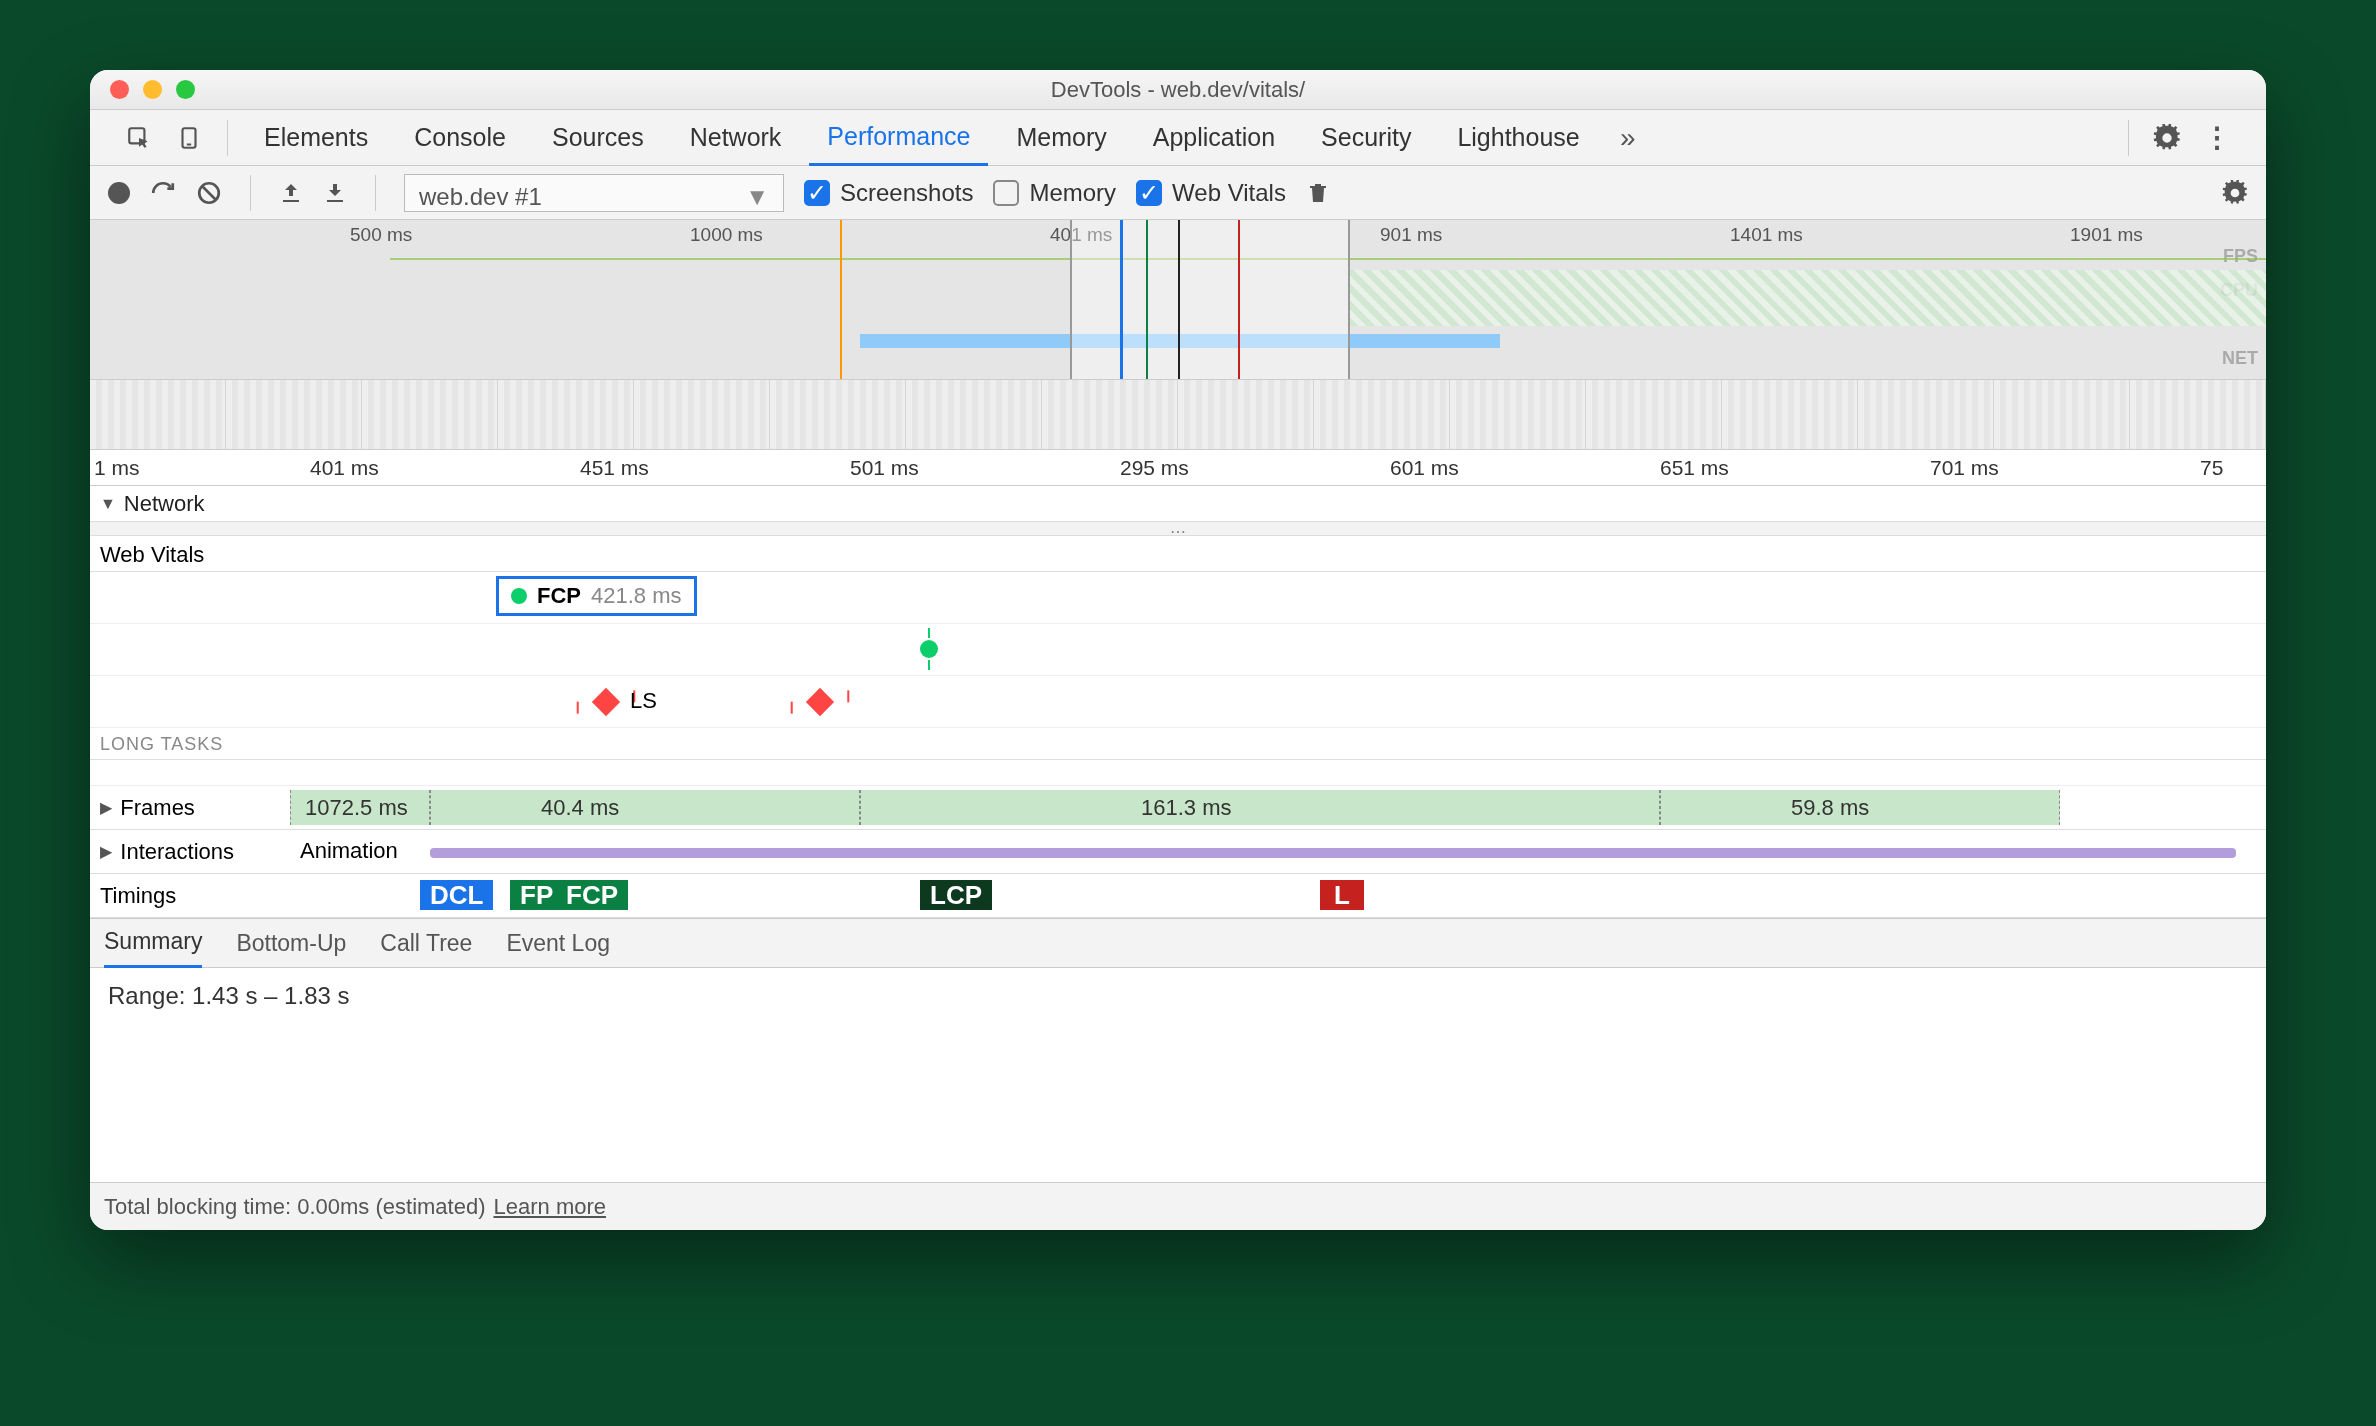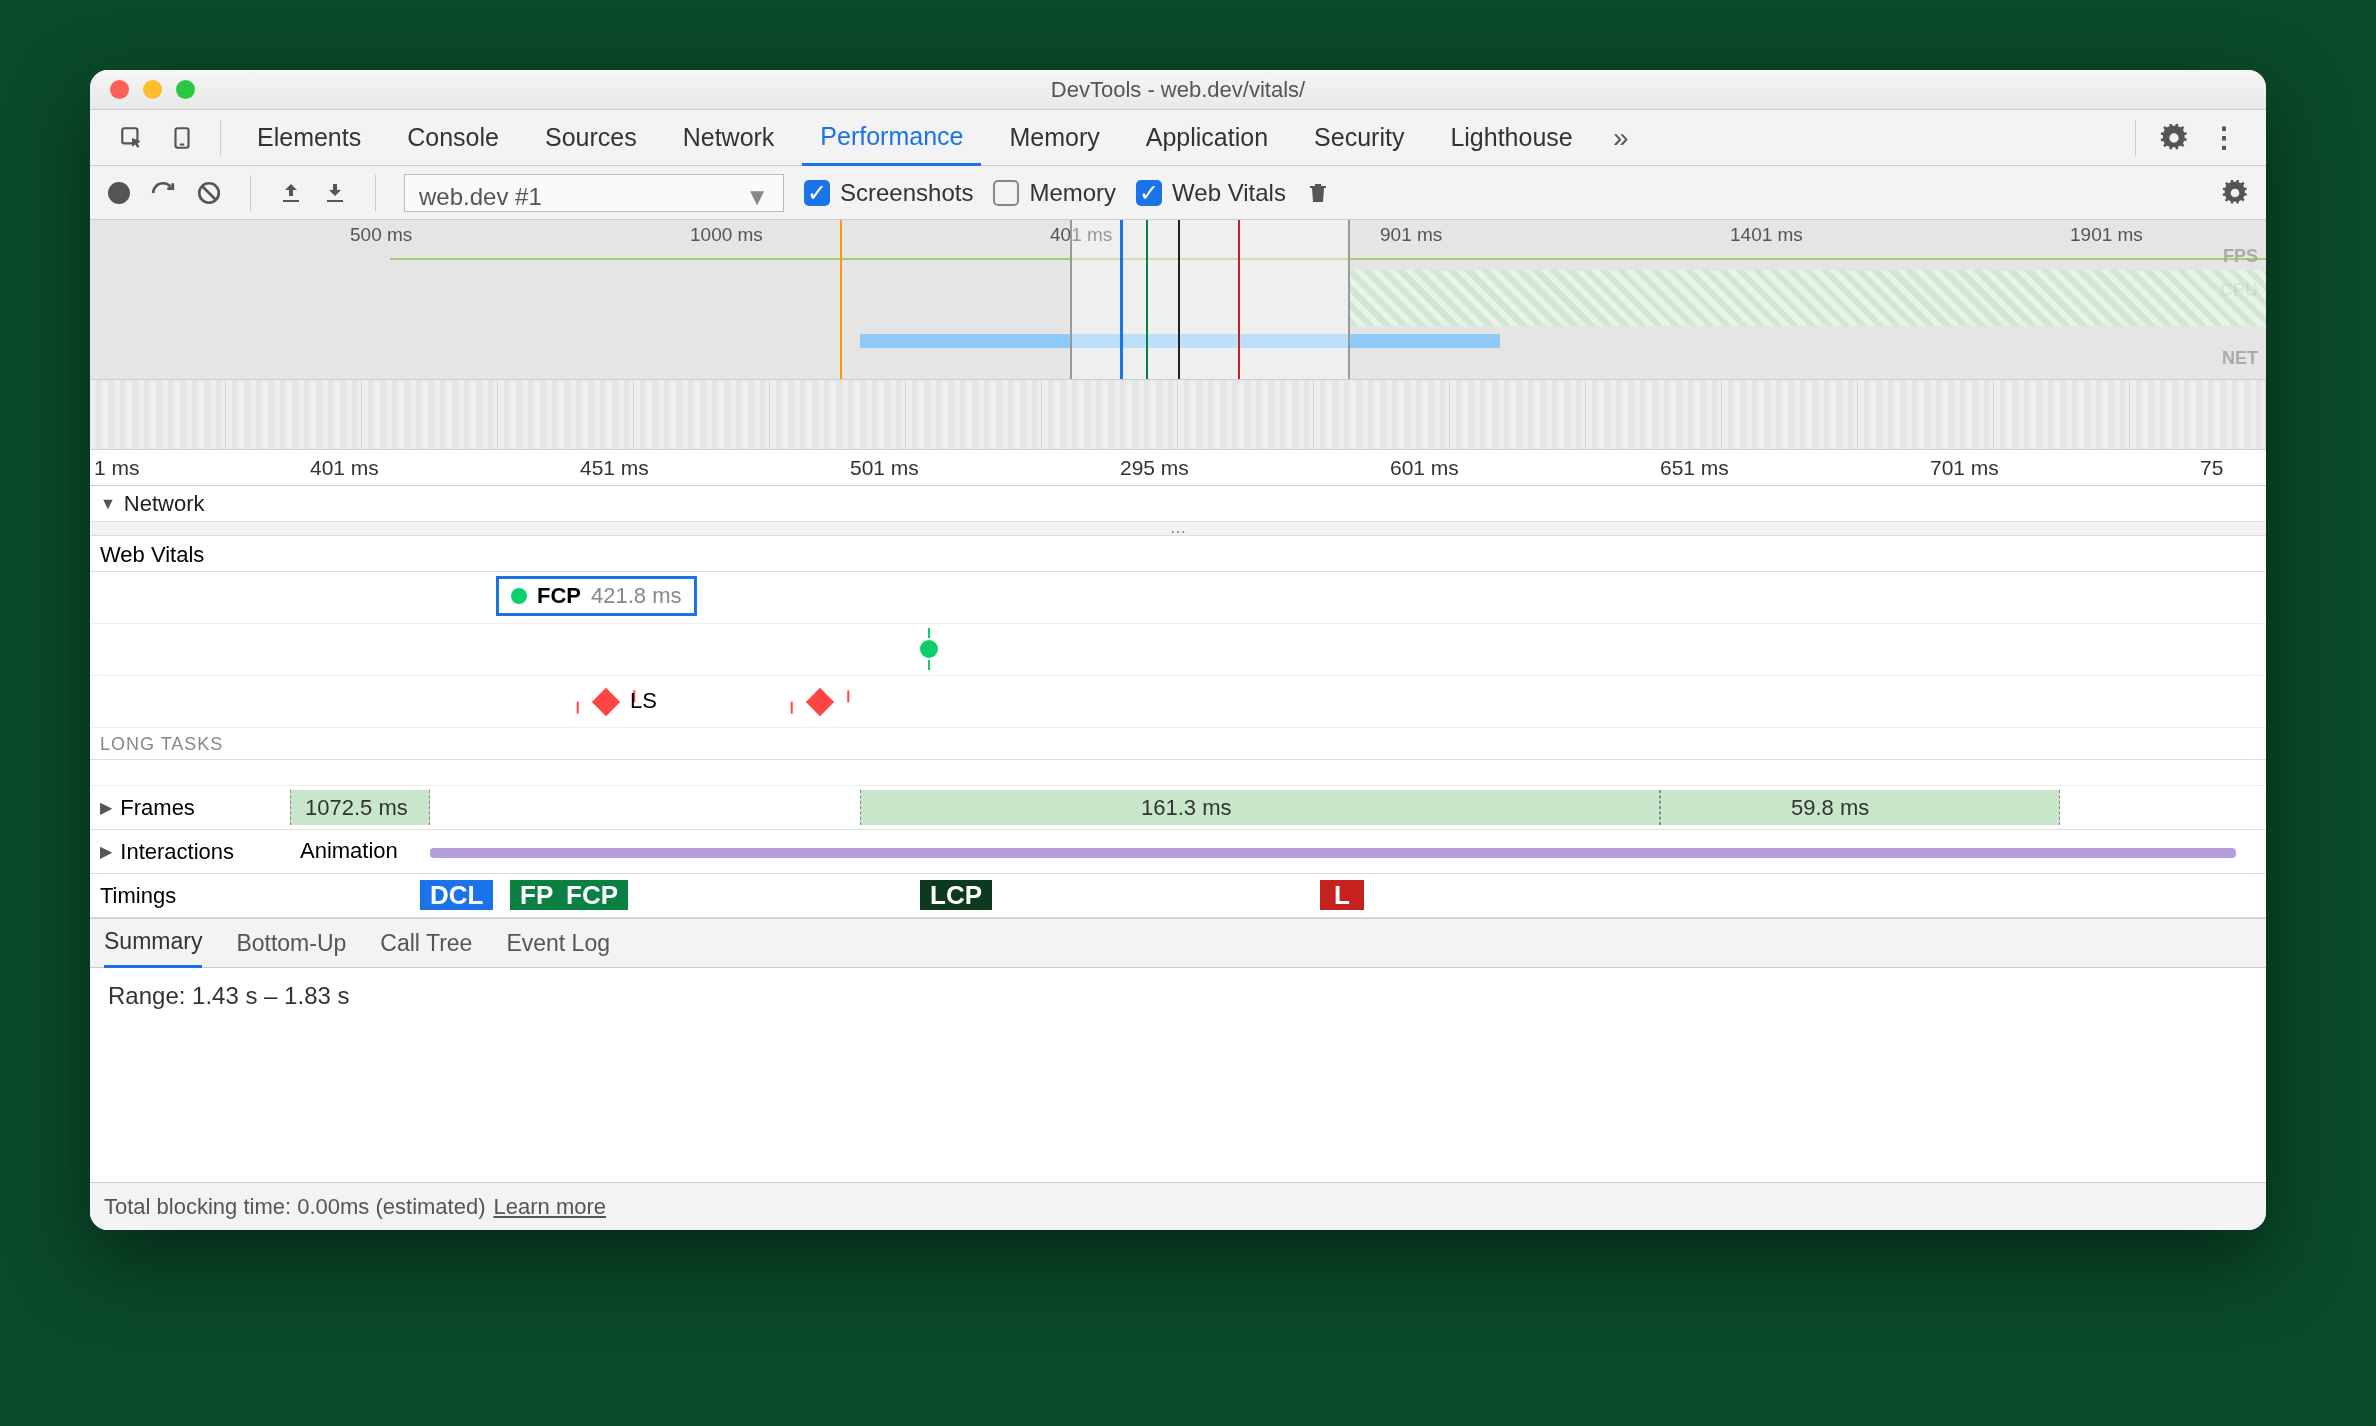--- a/index.html
+++ b/index.html
@@ -3,21 +3,21 @@
 <meta charset="utf-8">
 <style>
   * { box-sizing: border-box; margin: 0; padding: 0; font-family: -apple-system, "Helvetica Neue", Arial, sans-serif; }
   body { background: #0a4a2a; width: 2376px; height: 1426px; padding: 70px 0 0 90px; }
   .window { width: 2176px; height: 1160px; background: #ededed; border-radius: 18px; box-shadow: 0 30px 80px rgba(0,0,0,.45); overflow: hidden; display: flex; flex-direction: column; }
   .titlebar { height: 40px; background: linear-gradient(#f6f6f6,#e8e8e8); display: flex; align-items: center; position: relative; border-bottom: 1px solid #ccc; }
   .traffic { display: flex; gap: 14px; margin-left: 20px; }
   .dot { width: 19px; height: 19px; border-radius: 50%; }
   .red{background:#ff5f57}.yellow{background:#febc2e}.green{background:#28c840}
   .title { position: absolute; left: 0; right: 0; text-align: center; color: #555; font-size: 22px; }
-  .tabs { height: 56px; background: #f3f3f3; border-bottom: 1px solid #ccc; display: flex; align-items: center; padding: 0 22px; gap: 10px; justify-content: flex-end; }
+  .tabs { height: 56px; background: #f3f3f3; border-bottom: 1px solid #ccc; display: flex; align-items: center; padding: 0 29px; gap: 10px; justify-content: flex-end; }
   .tabs .ico { width: 40px; height: 40px; display: flex; align-items: center; justify-content: center; color: #555; }
   .sep { width: 1px; height: 36px; background: #ccc; margin: 0 8px; }
   .tab { padding: 0 18px; height: 56px; display: flex; align-items: center; color: #333; font-size: 25px; cursor: pointer; }
   .tab.active { color: #1a73e8; border-bottom: 3px solid #1a73e8; }
   .sp { flex: 1; }
   .toolbar { height: 54px; background: #f3f3f3; border-bottom: 1px solid #ccc; display: flex; align-items: center; padding: 0 18px; gap: 20px; font-size: 24px; color: #333; }
   .toolbar .ico { color: #666; cursor: pointer; }
   .rec { width: 22px; height: 22px; border-radius: 50%; background: #555; }
   .sel { display:flex; align-items:flex-end; gap:10px; border:1px solid #bbb; background:#fafafa; height:38px; padding:0 14px; color:#555; width: 380px; justify-content: space-between; }
   .cb { width: 26px; height: 26px; border: 2px solid #888; border-radius: 5px; display: inline-flex; align-items: center; justify-content: center; }
@@ -250,20 +250,23 @@
 
   <div class="track">
     <div class="lbl">
         <span class="tri">▶</span>
         <span>Frames</span>
       </div>
     <div class="content">
       <div class="frame-seg" style="left:0;width:140px;">
           <span>1072.5 ms</span>
         </div>
+      <div class="frame-seg" style="left:140px;width:430px;padding-left:110px;">
+          <span>40.4 ms</span>
+        </div>
       <div class="frame-seg" style="left:570px;width:800px;padding-left:280px;">
           <span>161.3 ms</span>
         </div>
       <div class="frame-seg" style="left:1370px;width:400px;padding-left:130px;">
           <span>59.8 ms</span>
         </div>
     </div>
   </div>
 
   <div class="track">

